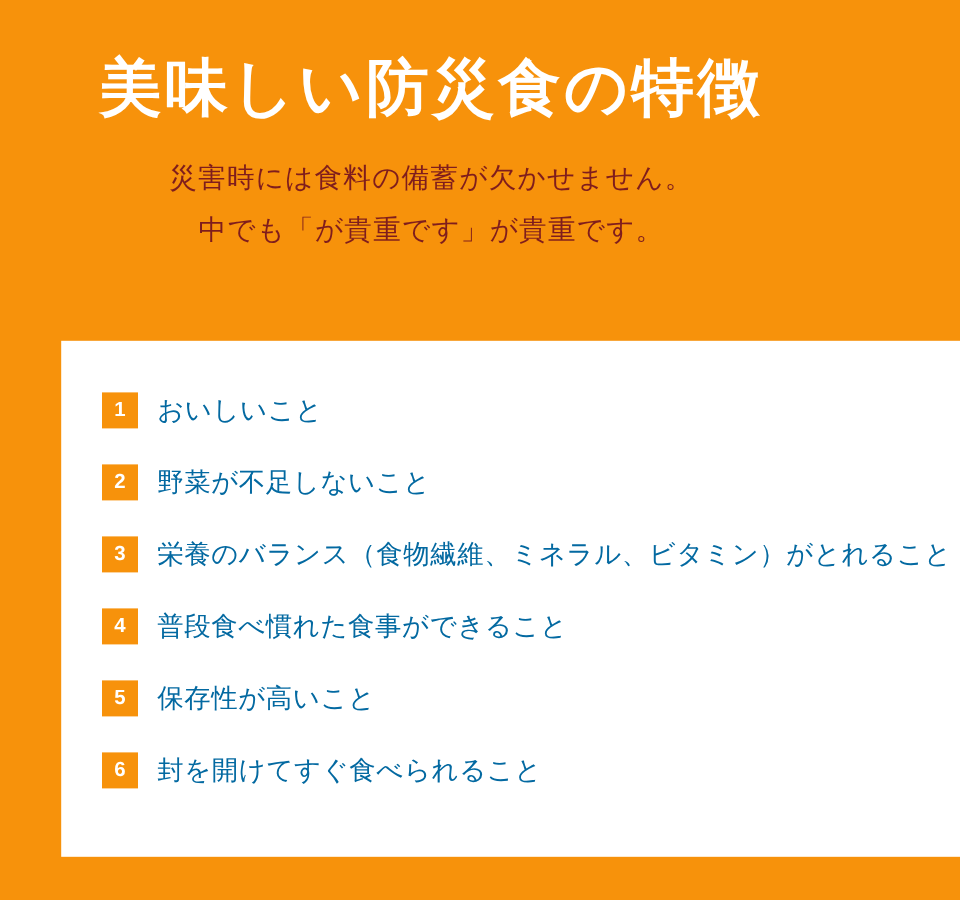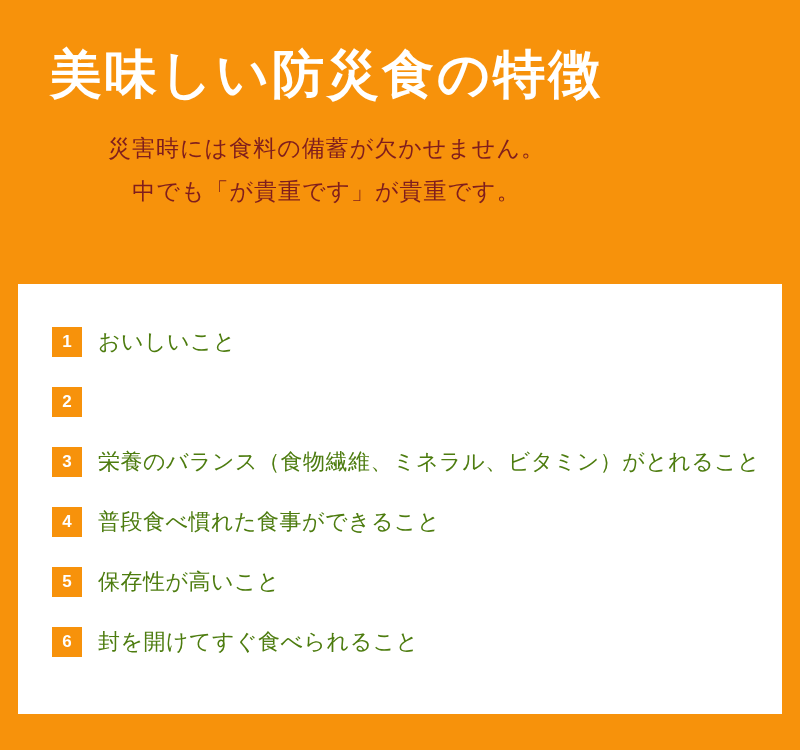--- a/index.html
+++ b/index.html
@@ -11,20 +11,21 @@
     height: 750px;
     background: #f7920b;
     font-family: "Liberation Sans", "DejaVu Sans", sans-serif;
     overflow: hidden;
   }
   .page {
     position: relative;
     width: 653px;
     height: 750px;
     box-sizing: border-box;
+    margin-left: 33px;
   }
   .header {
     padding-top: 44px;
     text-align: center;
   }
   .title {
     color: #ffffff;
     font-family: "Liberation Serif", "DejaVu Serif", serif;
     font-size: 52px;
     font-weight: 700;
@@ -71,21 +72,21 @@
     color: #ffffff;
     font-size: 17px;
     font-weight: 700;
     font-family: "Liberation Sans", "DejaVu Sans", sans-serif;
     display: flex;
     align-items: center;
     justify-content: center;
     margin-right: 16px;
   }
   .item-text {
-    color: #4d7c0f;
+    color: #0369a1;
     font-size: 22px;
     letter-spacing: 0.5px;
     line-height: 1.3;
     white-space: nowrap;
   }
 </style>
 </head>
 <body>
 
 <div class="page">
@@ -101,20 +102,21 @@
   <div class="card">
     <div class="list">
 
       <div class="item">
         <span class="num">1</span>
         <span class="item-text">おいしいこと</span>
       </div>
 
       <div class="item">
         <span class="num">2</span>
+        <span class="item-text">野菜が不足しないこと</span>
       </div>
 
       <div class="item">
         <span class="num">3</span>
         <span class="item-text">栄養のバランス（食物繊維、ミネラル、ビタミン）がとれること</span>
       </div>
 
       <div class="item">
         <span class="num">4</span>
         <span class="item-text">普段食べ慣れた食事ができること</span>

